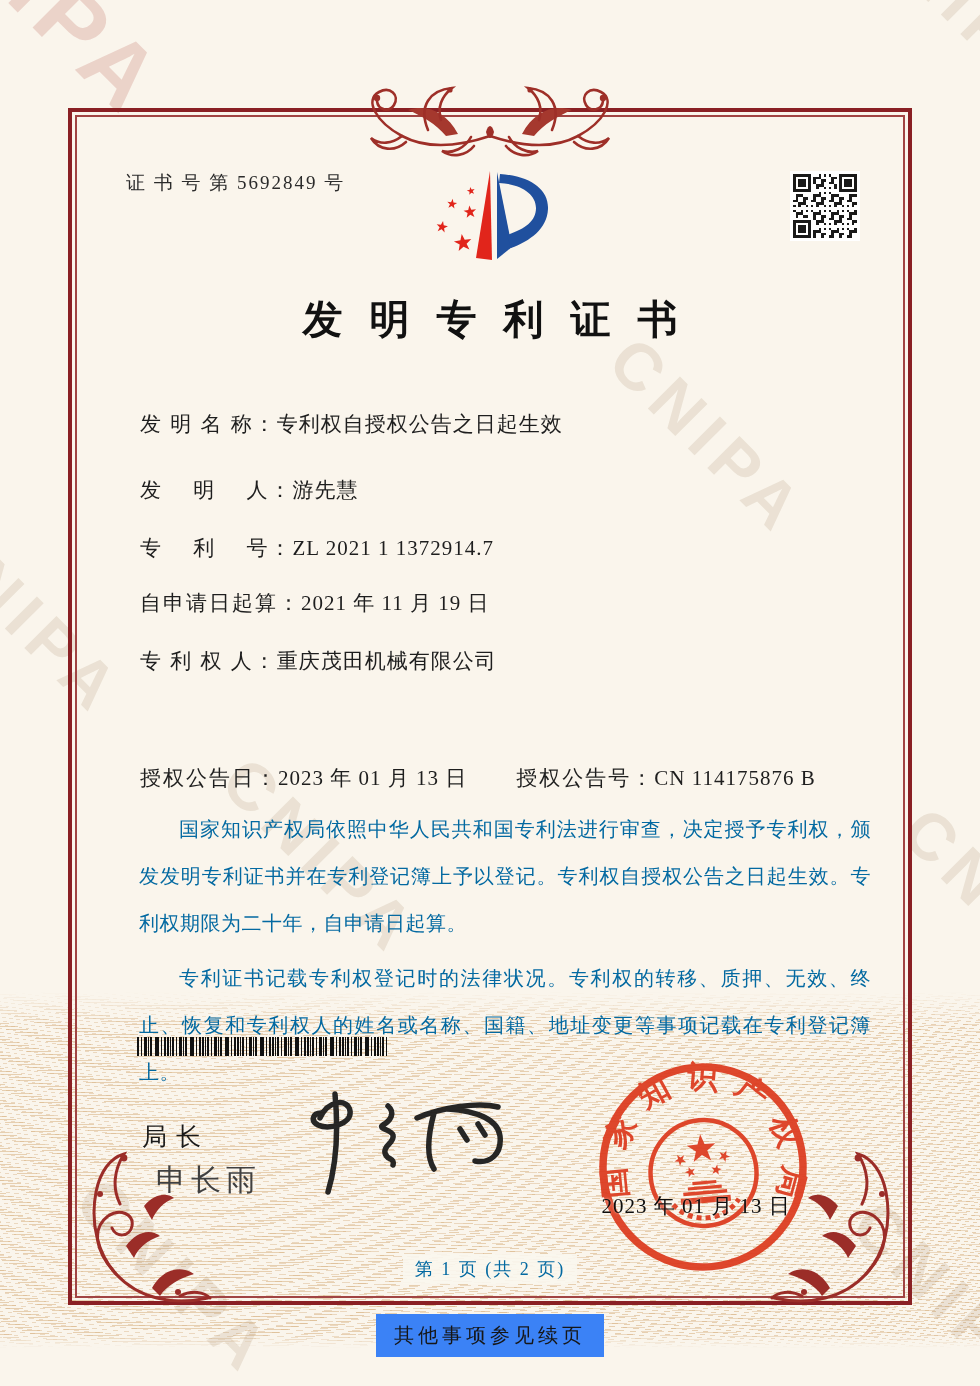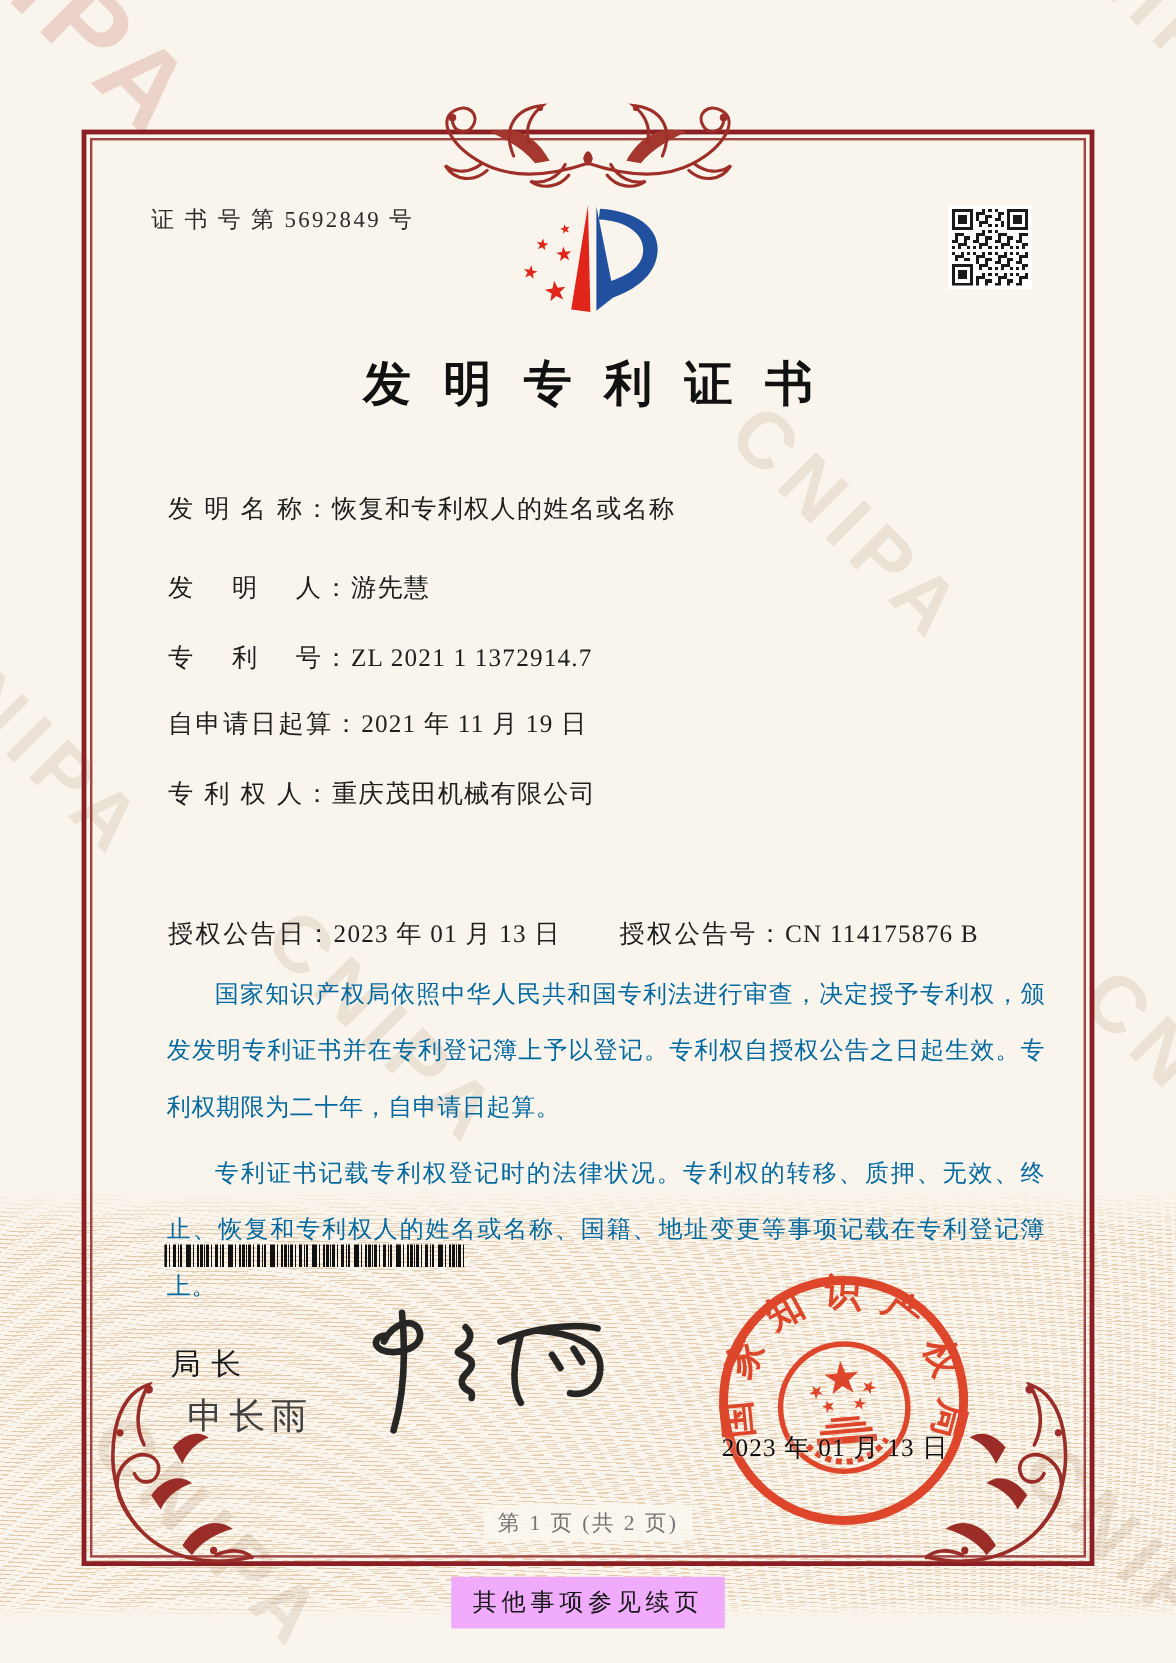--- a/index.html
+++ b/index.html
@@ -75,25 +75,25 @@
   .seal-date {
     position:absolute; left:596px; top:1192px; width:200px; z-index:6; text-align:center;
     font-size:21px; color:#0d0d0d; letter-spacing:1px; white-space:nowrap;
     text-shadow:0 0 3px rgba(250,245,236,.8);
   }
   .page-info {
     position:absolute; left:0; right:0; top:1254px; z-index:4; text-align:center;
   }
   .page-info span {
     display:inline-block; background:rgba(250,246,238,.92); padding:3px 12px;
-    font-size:18px; color:#737373; letter-spacing:2px;
+    font-size:18px; color:#0369a1; letter-spacing:2px;
   }
   .footer-note {
     position:absolute; left:50%; transform:translateX(-50%); top:1314px; z-index:6;
-    background:#f0abfc; padding:8px 18px; font-size:20px; color:#161616; letter-spacing:4px;
+    background:#3b82f6; padding:8px 18px; font-size:20px; color:#161616; letter-spacing:4px;
     white-space:nowrap;
   }
   svg { display:block; }
 </style>
 </head>
 <body>
 
 <div class="page">
 
   <svg width="0" height="0" style="position:absolute" aria-hidden="true">
@@ -356,21 +356,21 @@
           <rect x="18" y="24" width="1" height="1"></rect>
           <rect x="21" y="24" width="1" height="1"></rect>
           <rect x="22" y="24" width="1" height="1"></rect>
         </g>
     </g>
   </svg>
 
   <div class="title">发明专利证书</div>
 
   <div class="field-row" style="top:410px">
-    <span class="lab">发 明 名 称：</span><span class="val">恢复和专利权人的姓名或名称</span>
+    <span class="lab">发 明 名 称：</span><span class="val">专利权自授权公告之日起生效</span>
   </div>
   <div class="field-row" style="top:476px">
     <span class="lab">发　 明　 人：</span><span class="val">游先慧</span>
   </div>
   <div class="field-row" style="top:534px">
     <span class="lab">专　 利　 号：</span><span class="val">ZL 2021 1 1372914.7</span>
   </div>
   <div class="field-row" style="top:589px">
     <span class="lab">自申请日起算：</span><span class="val">2021 年 11 月 19 日</span>
   </div>

